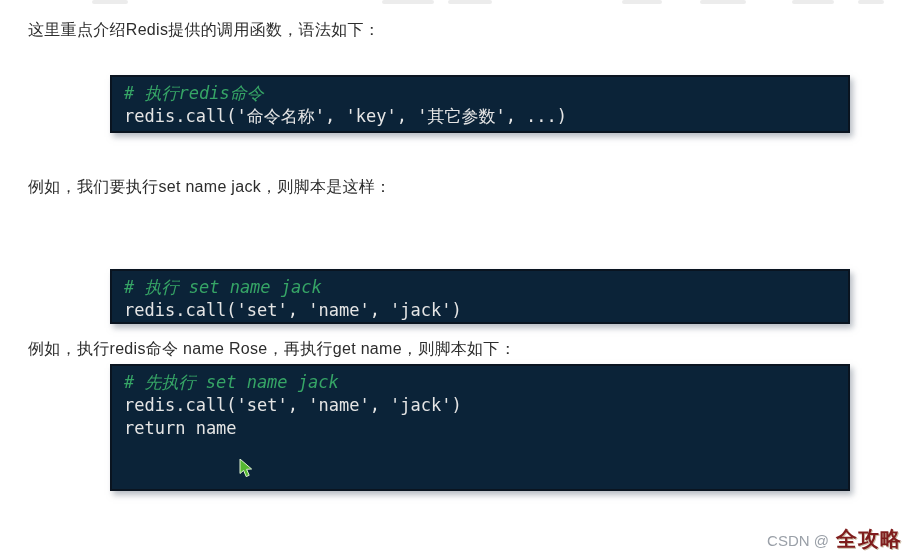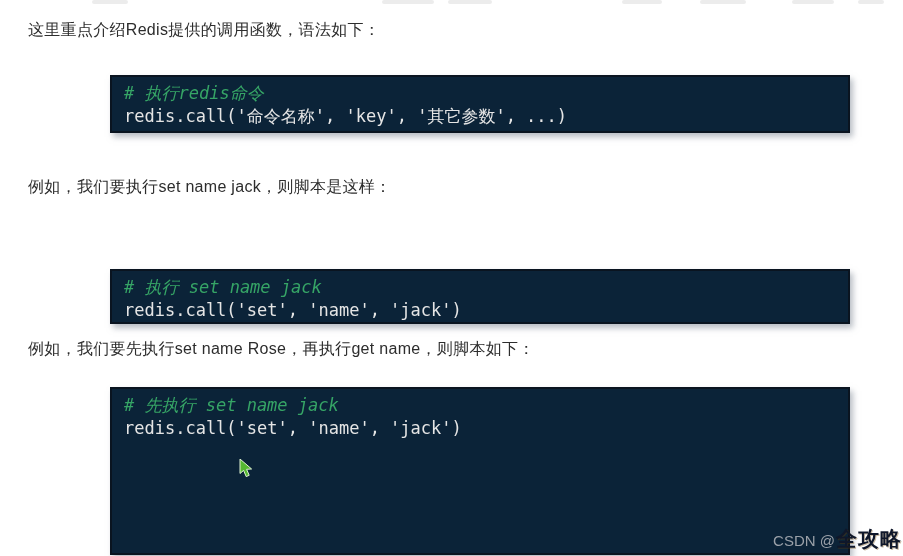--- a/index.html
+++ b/index.html
@@ -30,35 +30,35 @@
     background: #0b2338;
     border: 2px solid #0a1420;
     box-shadow: 3px 4px 6px rgba(125, 135, 148, 0.55);
     padding: 5px 12px;
     font-family: "DejaVu Sans Mono", "Liberation Mono", monospace;
     font-size: 17px;
     line-height: 23px;
   }
   #codeblock-1 { top: 75px;  height: 58px; }
   #codeblock-2 { top: 237px; height: 55px; margin-top: 32px; }
-  #codeblock-3 { top: 387px; height: 168px; }
+  #codeblock-3 { top: 364px; height: 127px; }
   .code-line { white-space: pre; }
   .code-line.comment { color: #36a566; font-style: italic; }
   .code-line.code    { color: #e5e5e5; }
   .watermark {
     position: absolute;
     right: 1px;
     bottom: 3px;
     display: flex;
     align-items: baseline;
     white-space: nowrap;
   }
-  .wm-prefix { color: #9aa0a8; font-size: 15px; margin-right: 1px; }
+  .wm-prefix { color: #9aa0a8; font-size: 15px; margin-right: 7px; }
   .wm-brand  {
-    color: #0f172a;
+    color: #7f1d1d;
     font-size: 21px;
     font-weight: bold;
     letter-spacing: 1px;
     text-shadow: 1px 1px 0 rgba(110, 65, 0, 0.35);
   }
   .cursor { position: absolute; left: 239px; top: 459px; }
   .top-smudge {
     position: absolute;
     top: 0; height: 4px;
     background: #ececec;
@@ -83,25 +83,26 @@
     <div class="code-line code">redis.call('命令名称', 'key', '其它参数', ...)</div>
   </div>
 
 <p class="para" id="para-2">例如，我们要执行set name jack，则脚本是这样：</p>
 
 <div class="codeblock" id="codeblock-2">
     <div class="code-line comment"># 执行 set name jack</div>
     <div class="code-line code">redis.call('set', 'name', 'jack')</div>
   </div>
 
-<p class="para" id="para-3">例如，我们要先执行set name Rose，再执行get name，则脚本如下：</p>
+<p class="para" id="para-3">例如，执行redis命令 name Rose，再执行get name，则脚本如下：</p>
 
 <div class="codeblock" id="codeblock-3">
     <div class="code-line comment"># 先执行 set name jack</div>
     <div class="code-line code">redis.call('set', 'name', 'jack')</div>
+    <div class="code-line code">return name</div>
   </div>
 
 <svg class="cursor" width="15" height="19" viewBox="0 0 15 19">
   <path d="M1,0 L1,14.5 L4.6,11.4 L7.2,17.6 L10.2,16.3 L7.6,10.3 L12.6,10 Z" fill="#56b832" stroke="#dff2d2" stroke-width="1"></path>
 </svg>
 
 <div class="watermark">
   <span class="wm-prefix">CSDN @</span>
   <span class="wm-brand">全攻略</span>
 </div>

